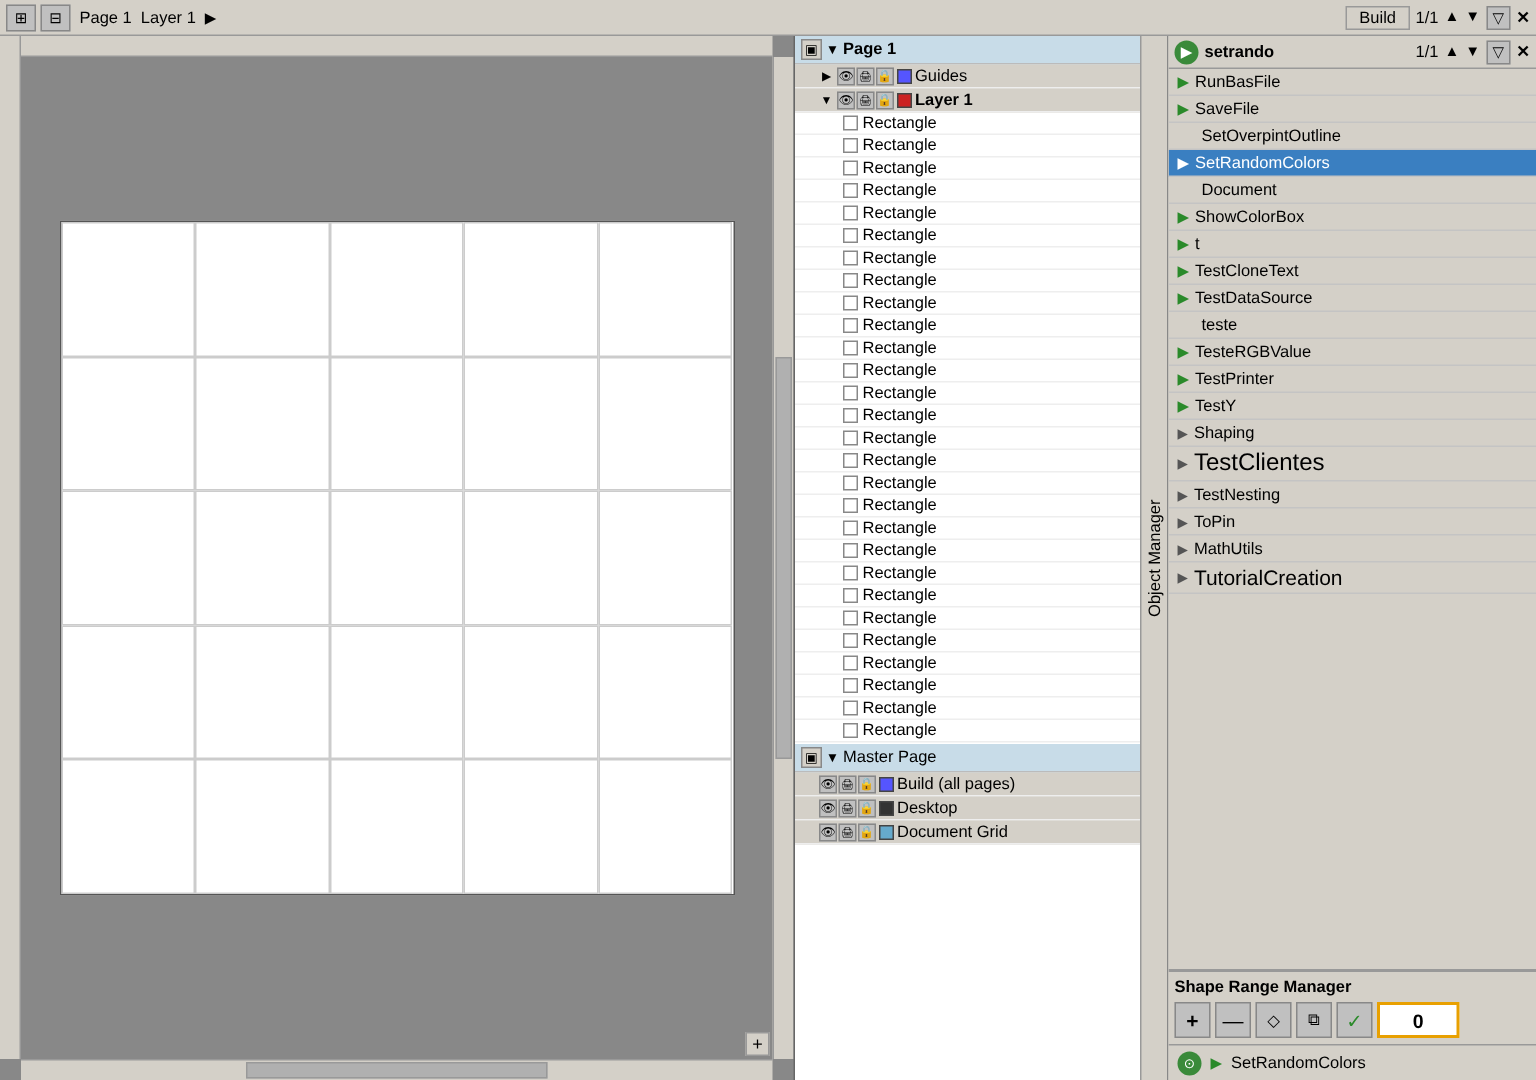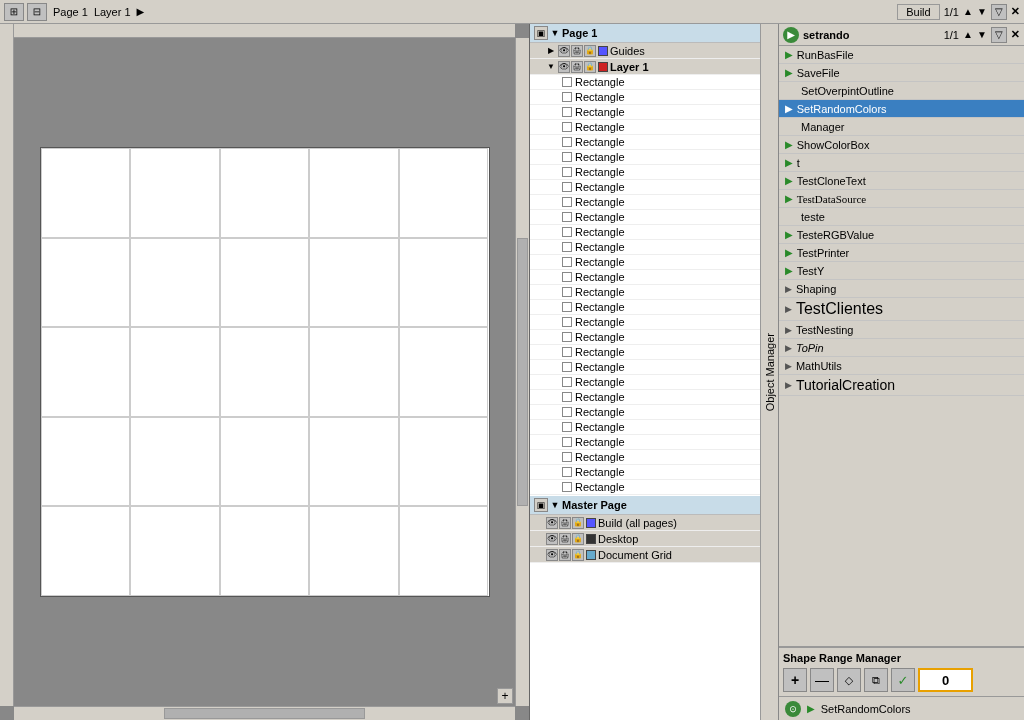--- a/index.html
+++ b/index.html
@@ -221,21 +221,21 @@
   </div>
               <div style="display: flex; align-items: center; padding: 1px 4px 1px 32px; gap: 3px; border-bottom: 1px solid rgb(238, 238, 238); min-height: 14px; cursor: pointer;">
     <div style="width:10px;height:10px;border:1px solid #888;background:white;display:flex;align-items:center;justify-content:center;font-size:7px;"></div>
     <span style="font-size:11px;">Rectangle</span>
   </div>
             </div>
 
           <div style="display:flex;align-items:center;background:#c8dce8;padding:2px 4px;gap:2px;border-bottom:1px solid #bbb;min-height:18px;margin-top:1px;">
             <div style="width:14px;height:14px;background:#d4d0c8;border:1px solid #888;display:flex;align-items:center;justify-content:center;font-size:9px;">▣</div>
             <div style="width:10px;height:10px;display:flex;align-items:center;justify-content:center;font-size:9px;">▼</div>
-            <span style="font-size:11px;font-weight:bold;">Master Page</span>
+            <span style="font-size:11px;font-weight:normal;">Master Page</span>
           </div>
 
           <div style="display:flex;align-items:center;padding:1px 4px 1px 16px;gap:2px;border-bottom:1px solid #eee;min-height:16px;background:#d4d0c8;">
             <div style="display:flex;gap:1px;">
               <div style="width:12px;height:12px;background:#c0c0c0;border:1px solid #888;font-size:8px;display:flex;align-items:center;justify-content:center;">👁</div>
               <div style="width:12px;height:12px;background:#c0c0c0;border:1px solid #888;font-size:7px;display:flex;align-items:center;justify-content:center;">🖨</div>
               <div style="width:12px;height:12px;background:#c0c0c0;border:1px solid #888;font-size:8px;display:flex;align-items:center;justify-content:center;">🔒</div>
             </div>
             <div style="width:10px;height:10px;background:#5555ff;border:1px solid #444;"></div>
             <span style="font-size:11px;">Build (all pages)</span>
@@ -294,37 +294,37 @@
           <span style="font-size:10px;width:12px;"></span>
           <span style="font-size:11px;">SetOverpintOutline</span>
         </div>
 
         <div style="display:flex;align-items:center;padding:2px 6px;gap:4px;cursor:pointer;min-height:18px;border-bottom:1px solid #c4c4c4;background:#3a7fc1;color:white;">
           <span style="color:white;font-size:10px;">▶</span>
           <span style="font-size:11px;">SetRandomColors</span>
         </div>
         <div style="display:flex;align-items:center;padding:2px 6px;gap:4px;cursor:pointer;min-height:18px;border-bottom:1px solid #c4c4c4;">
           <span style="font-size:10px;width:12px;"></span>
-          <span style="font-size:11px;">Manager</span>
+          <span style="font-size:11px;">Document</span>
         </div>
         <div style="display:flex;align-items:center;padding:2px 6px;gap:4px;cursor:pointer;min-height:18px;border-bottom:1px solid #c4c4c4;">
           <span style="color:#2a8a2a;font-size:10px;">▶</span>
           <span style="font-size:11px;">ShowColorBox</span>
         </div>
         <div style="display:flex;align-items:center;padding:2px 6px;gap:4px;cursor:pointer;min-height:18px;border-bottom:1px solid #c4c4c4;">
           <span style="color:#2a8a2a;font-size:10px;">▶</span>
           <span style="font-size:11px;">t</span>
         </div>
         <div style="display:flex;align-items:center;padding:2px 6px;gap:4px;cursor:pointer;min-height:18px;border-bottom:1px solid #c4c4c4;">
           <span style="color:#2a8a2a;font-size:10px;">▶</span>
           <span style="font-size:11px;">TestCloneText</span>
         </div>
         <div style="display:flex;align-items:center;padding:2px 6px;gap:4px;cursor:pointer;min-height:18px;border-bottom:1px solid #c4c4c4;">
           <span style="color:#2a8a2a;font-size:10px;">▶</span>
-          <span style="font-size:11px;font-family:Liberation Serif, serif;">TestDataSource</span>
+          <span style="font-size:11px;">TestDataSource</span>
         </div>
         <div style="display:flex;align-items:center;padding:2px 6px;gap:4px;cursor:pointer;min-height:18px;border-bottom:1px solid #c4c4c4;">
           <span style="font-size:10px;width:12px;"></span>
           <span style="font-size:11px;">teste</span>
         </div>
         <div style="display:flex;align-items:center;padding:2px 6px;gap:4px;cursor:pointer;min-height:18px;border-bottom:1px solid #c4c4c4;">
           <span style="color:#2a8a2a;font-size:10px;">▶</span>
           <span style="font-size:11px;">TesteRGBValue</span>
         </div>
         <div style="display:flex;align-items:center;padding:2px 6px;gap:4px;cursor:pointer;min-height:18px;border-bottom:1px solid #c4c4c4;">
@@ -343,21 +343,21 @@
         <div style="display:flex;align-items:center;padding:2px 6px;gap:4px;cursor:pointer;min-height:18px;border-bottom:1px solid #c4c4c4;">
           <span style="font-size:9px;color:#555;">▶</span>
           <span style="font-size:16px;">TestClientes</span>
         </div>
         <div style="display:flex;align-items:center;padding:2px 6px;gap:4px;cursor:pointer;min-height:18px;border-bottom:1px solid #c4c4c4;">
           <span style="font-size:9px;color:#555;">▶</span>
           <span style="font-size:11px;">TestNesting</span>
         </div>
         <div style="display:flex;align-items:center;padding:2px 6px;gap:4px;cursor:pointer;min-height:18px;border-bottom:1px solid #c4c4c4;">
           <span style="font-size:9px;color:#555;">▶</span>
-          <span style="font-size:11px;font-style:italic;">ToPin</span>
+          <span style="font-size:11px;">ToPin</span>
         </div>
         <div style="display:flex;align-items:center;padding:2px 6px;gap:4px;cursor:pointer;min-height:18px;border-bottom:1px solid #c4c4c4;">
           <span style="font-size:9px;color:#555;">▶</span>
           <span style="font-size:11px;">MathUtils</span>
         </div>
         <div style="display:flex;align-items:center;padding:2px 6px;gap:4px;cursor:pointer;min-height:18px;border-bottom:1px solid #c4c4c4;">
           <span style="font-size:9px;color:#555;">▶</span>
           <span style="font-size:14px;">TutorialCreation</span>
         </div>
       </div>

